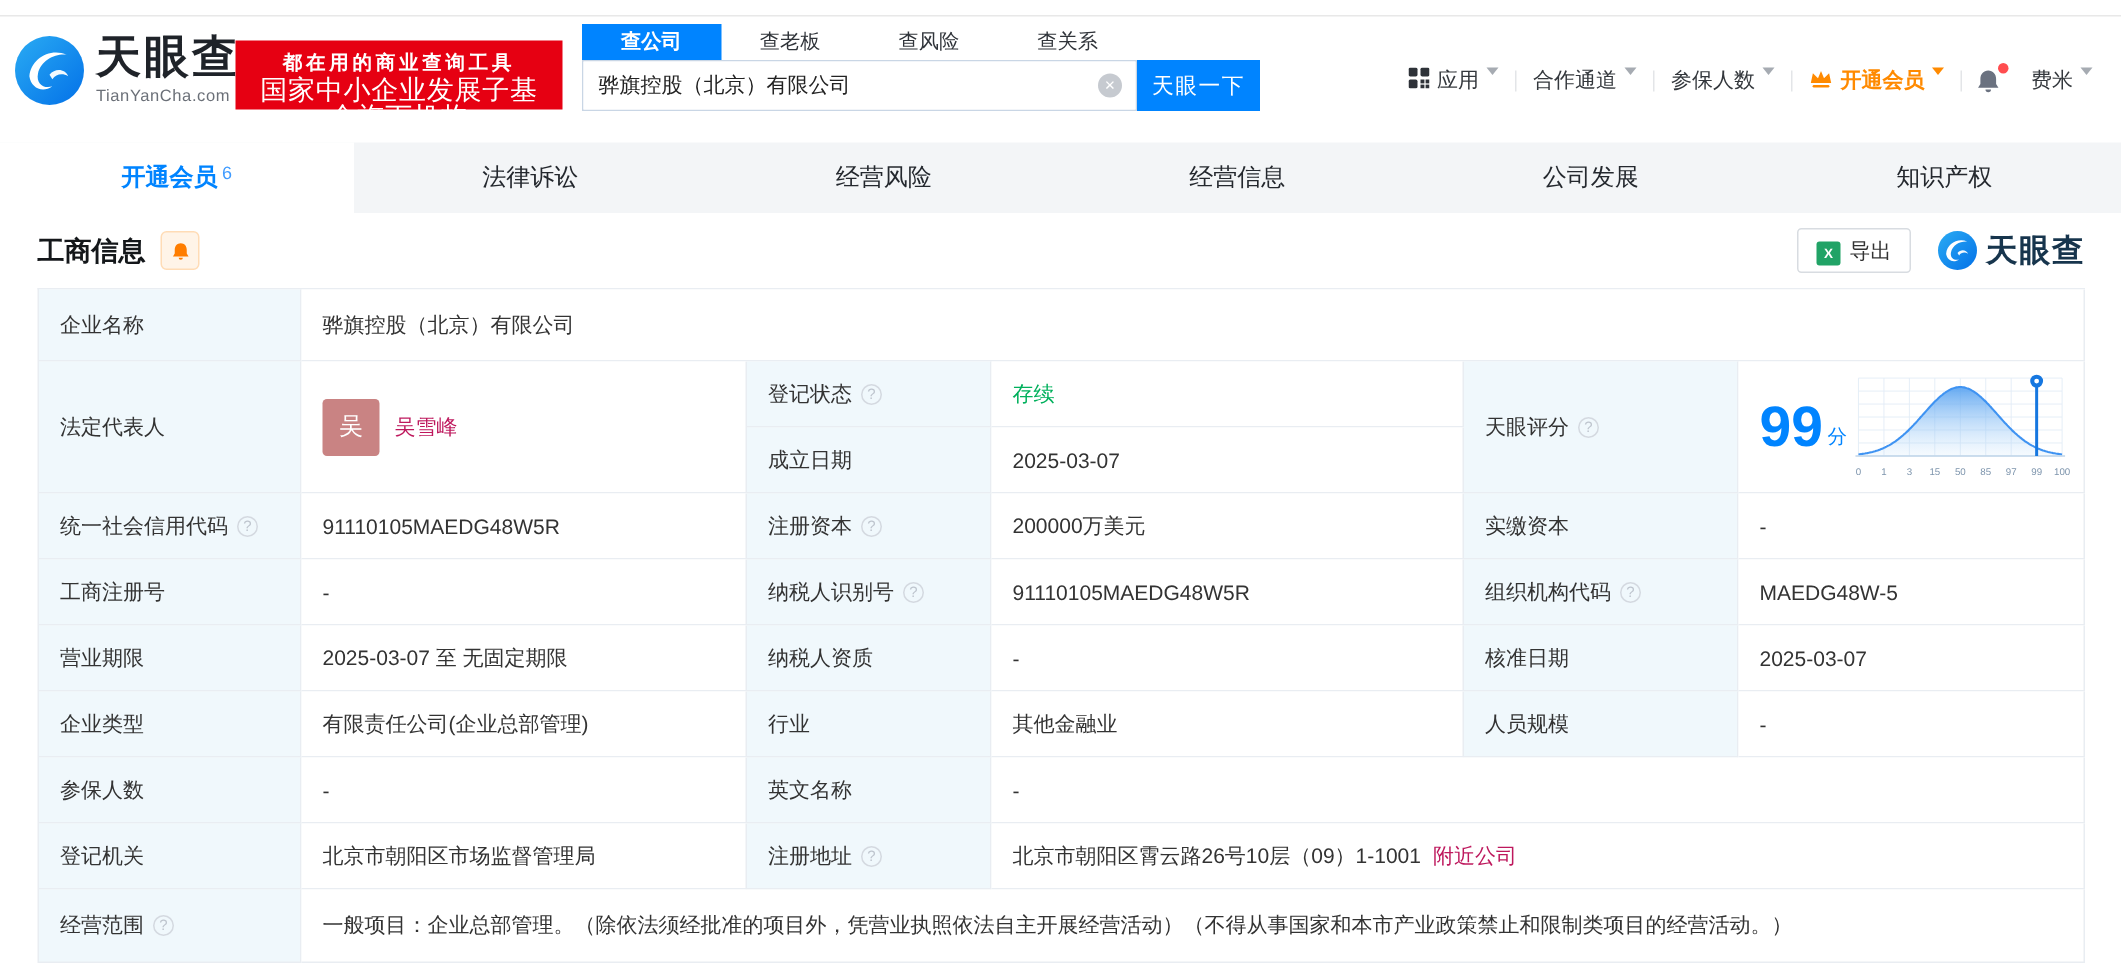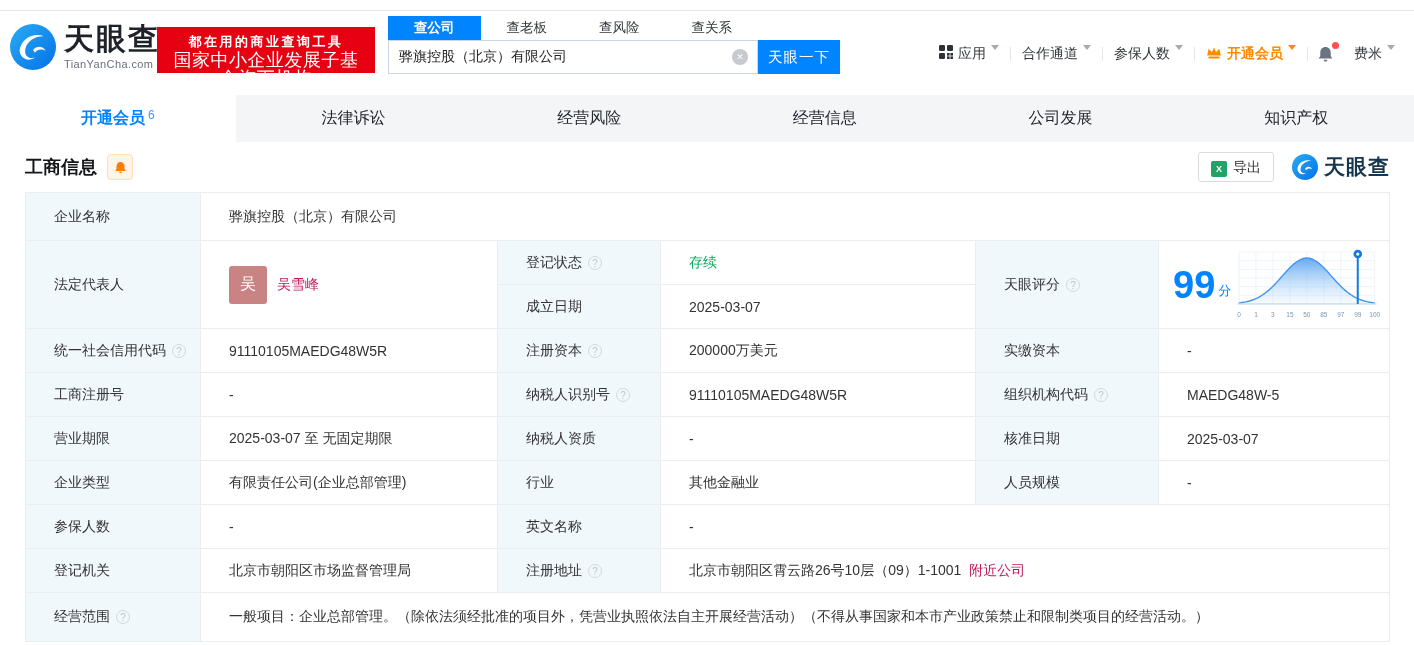--- a/index.html
+++ b/index.html
@@ -68,21 +68,21 @@
     line-height:16px;text-align:center}
   .xls::before{content:"X"}
   .wm{display:flex;align-items:center;gap:6px}
   .wm-txt{font-size:21px;font-weight:700;color:#17354d;letter-spacing:1px}
   
   .tbl{position:absolute;left:25px;top:192px;width:1365px;display:grid;box-sizing:border-box;
     grid-template-columns:175px 297px 163px 315px 183px 1fr;
     grid-template-rows:48px 44px 44px 44px 44px 44px 44px 44px 44px 49px;
     border-top:1px solid #e9edf2;border-left:1px solid #e9edf2;font-size:14px}
   .cell{border-right:1px solid #e9edf2;border-bottom:1px solid #e9edf2;display:flex;align-items:center;
-    padding:0 28px;box-sizing:border-box;background:#fff;color:#333;overflow:hidden;white-space:nowrap}
+    padding:0 14px;box-sizing:border-box;background:#fff;color:#333;overflow:hidden;white-space:nowrap}
   .lab{background:#f0f8fc}
   .c1{grid-column:1}.c2{grid-column:2}.c3{grid-column:3}.c4{grid-column:4}.c5{grid-column:5}.c6{grid-column:6}
   .sp26{grid-column:2/7}.sp46{grid-column:4/7}
   .r1{grid-row:1}.r2{grid-row:2}.r3{grid-row:3}.r4{grid-row:4}.r5{grid-row:5}.r6{grid-row:6}.r7{grid-row:7}
   .r8{grid-row:8}.r9{grid-row:9}.r10{grid-row:10}
   .rs23{grid-row:2/4}
   .green{color:#00b05c}
   .link{color:#be185d;text-decoration:none;cursor:pointer}
   .avatar{width:38px;height:38px;border-radius:3px;background:#c98383;color:#fff;font-size:16px;
     display:flex;align-items:center;justify-content:center;margin-right:10px;flex:none}

